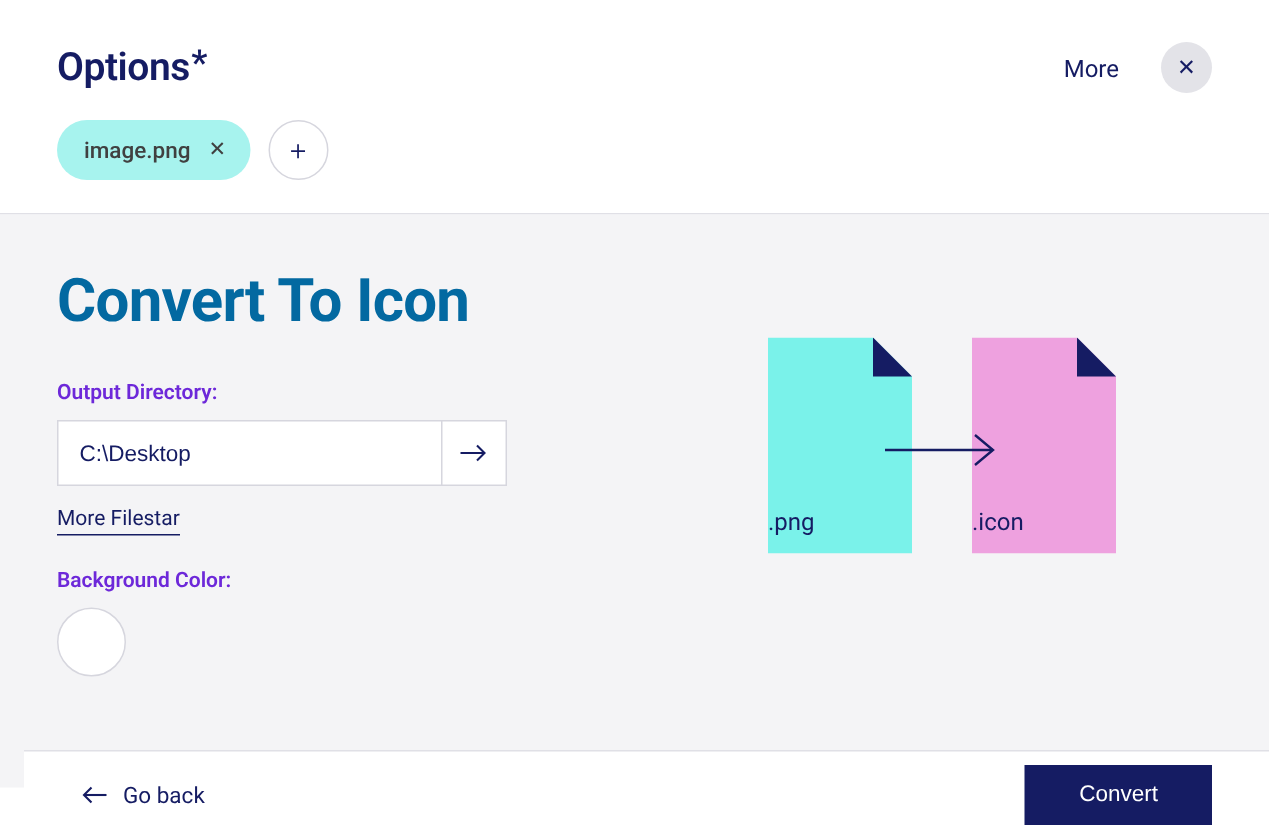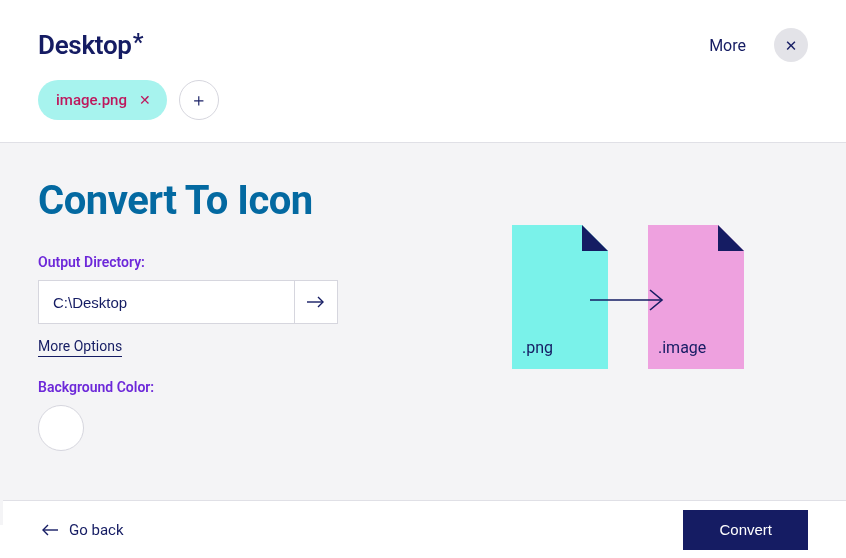--- a/index.html
+++ b/index.html
@@ -65,21 +65,21 @@
     }
     .file-chips {
       display: flex;
       align-items: center;
       gap: 12px;
       margin-top: 18px;
       padding-bottom: 22px;
     }
     .file-chip {
       background: #a7f3ee;
-      color: #be185d;
+      color: #404040;
       border-radius: 22px;
       height: 40px;
       padding: 0 16px 0 18px;
       display: inline-flex;
       align-items: center;
       gap: 12px;
       font-size: 15px;
       font-weight: 500;
       justify-content: space-between;
     }
@@ -188,36 +188,36 @@
       height: 144px;
       position: relative;
     }
     .file-body {
       position: absolute;
       inset: 0;
     }
     .file-ext {
       position: absolute;
       bottom: 12px;
-      left: 10px;
+      left: 0;
       font-size: 16px;
       color: #151c63;
     }
     .arrow-between {
       width: 48px;
       display: flex;
       align-items: center;
       justify-content: center;
       margin: 0 -4px;
       margin-top: 6px;
     }
     .footer {
       position: absolute;
       bottom: 0;
-      left: 3px;
+      left: 16px;
       right: 0;
       height: 58px;
       background: #fff;
       border-top: 1px solid #e0e0e6;
       display: flex;
       align-items: center;
       justify-content: space-between;
       padding: 0 38px;
     }
     .go-back {
@@ -238,21 +238,21 @@
       font-weight: 500;
       cursor: pointer;
     }
   </style>
 </head>
 <body>
 
 <div class="header">
   <div class="header-top">
     <div class="logo">
-      <span>Desktop</span><span class="logo-asterisk">*</span>
+      <span>Options</span><span class="logo-asterisk">*</span>
     </div>
     <div class="header-right">
       <span class="help-link">More</span>
       <button class="close-btn">
         <span>✕</span>
       </button>
     </div>
   </div>
 
   <div class="file-chips">
@@ -275,21 +275,21 @@
     <label class="field-label">Output Directory:</label>
     <div class="input-row">
       <input class="text-input" type="text" value="C:\Desktop" style="">
       <button class="browse-btn">
         <svg width="20" height="14" viewBox="0 0 20 14">
           <line x1="1" y1="7" x2="17" y2="7" stroke="#151c63" stroke-width="1.4"></line>
           <polyline points="12,2 17,7 12,12" fill="none" stroke="#151c63" stroke-width="1.4"></polyline>
         </svg>
       </button>
     </div>
-    <span class="more-options">More Options</span>
+    <span class="more-options">More Filestar</span>
 
     <div class="bg-color-section">
       <label class="field-label">Background Color:</label>
       <div class="color-swatch" style="background:#ffffff"></div>
     </div>
   </div>
 
   <div class="diagram">
     <div class="file-icon">
       <svg class="file-body" viewBox="0 0 96 144">
@@ -302,21 +302,21 @@
       <svg width="80" height="24" viewBox="0 0 80 24" style="margin-left:-20px; margin-right:-20px; position:relative; z-index:2;">
         <line x1="2" y1="12" x2="74" y2="12" stroke="#151c63" stroke-width="1.6"></line>
         <polyline points="62,2 74,12 62,22" fill="none" stroke="#151c63" stroke-width="1.6"></polyline>
       </svg>
     </div>
     <div class="file-icon">
       <svg class="file-body" viewBox="0 0 96 144">
         <polygon points="0,0 70,0 96,26 96,144 0,144" fill="#eea1df"></polygon>
         <polygon points="70,0 96,26 70,26" fill="#151c63"></polygon>
       </svg>
-      <span class="file-ext">.image</span>
+      <span class="file-ext">.icon</span>
     </div>
   </div>
 </div>
 
 <div class="footer">
   <div class="go-back">
     <svg width="18" height="12" viewBox="0 0 18 12">
       <line x1="17" y1="6" x2="2" y2="6" stroke="#151c63" stroke-width="1.4"></line>
       <polyline points="7,1 2,6 7,11" fill="none" stroke="#151c63" stroke-width="1.4"></polyline>
     </svg>

